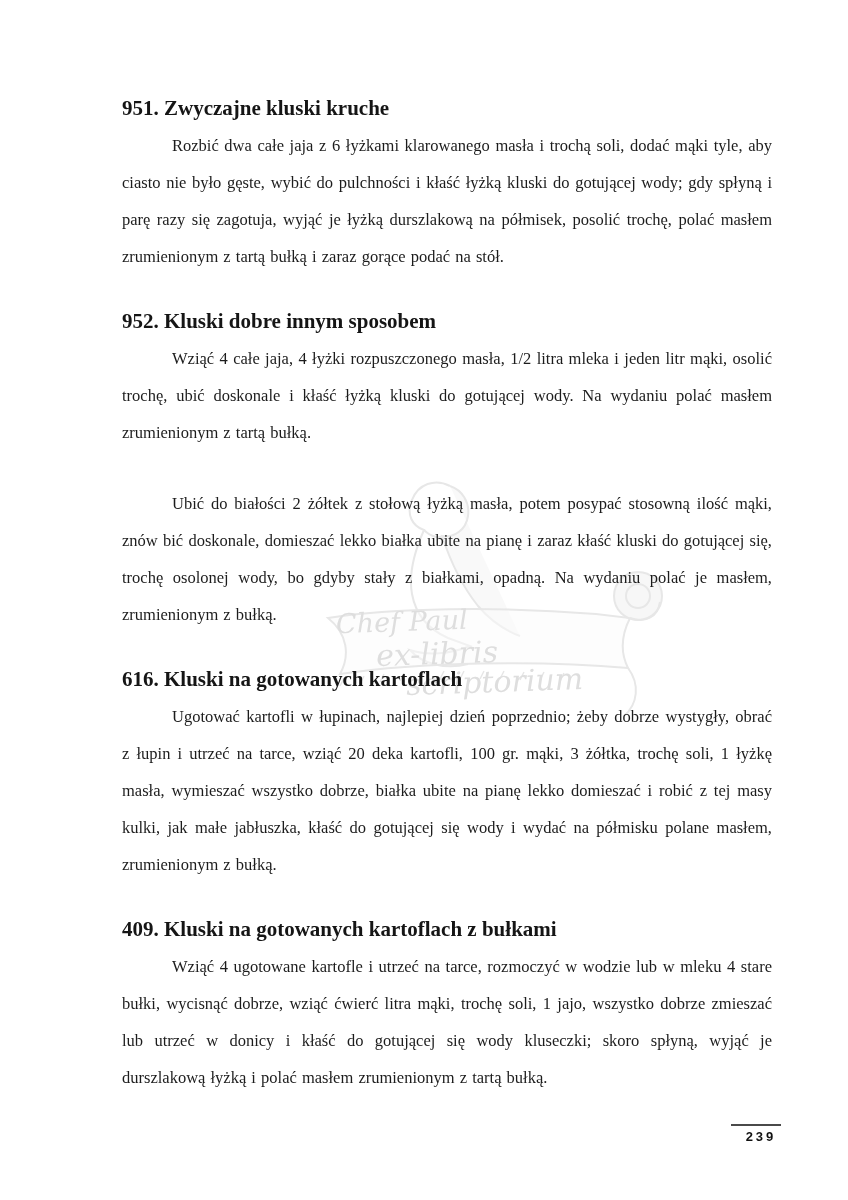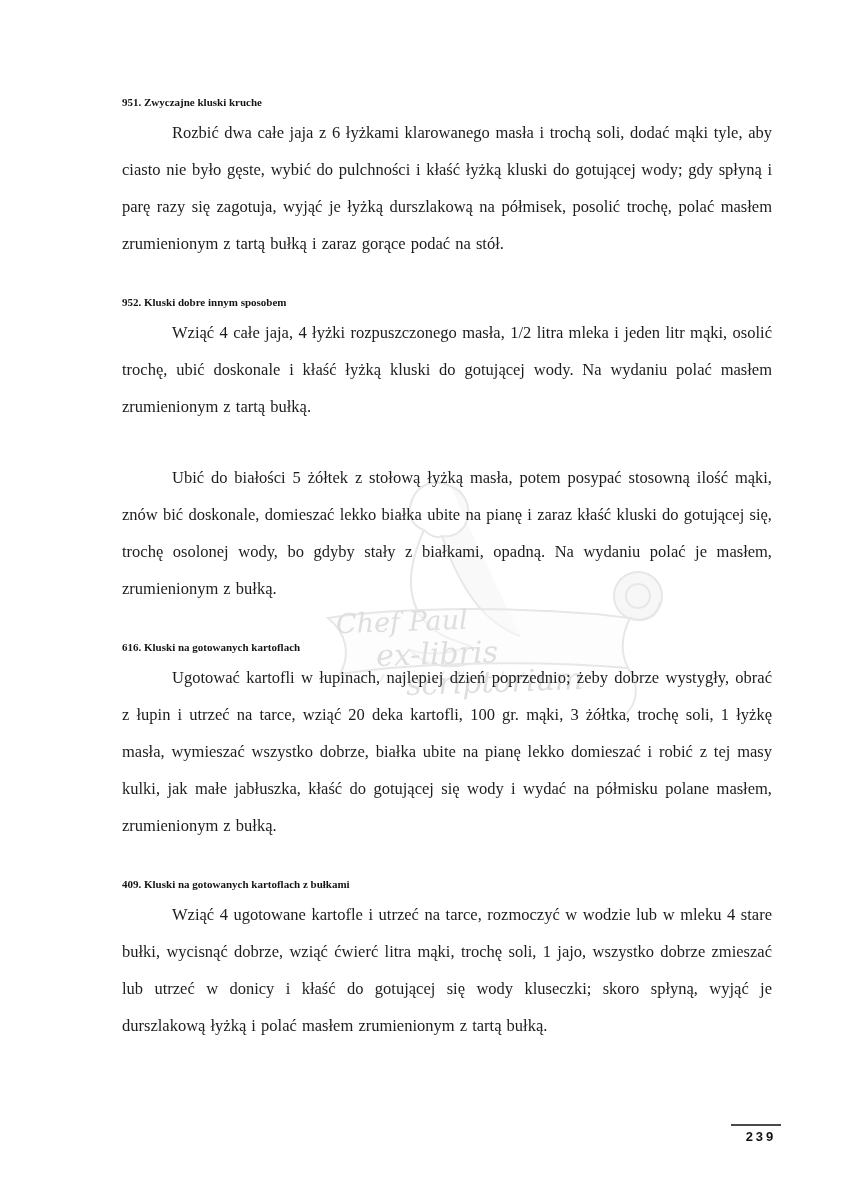--- a/index.html
+++ b/index.html
@@ -25,21 +25,21 @@
     font-size: 19px;
     font-weight: bold;
     letter-spacing: 0.4px;
     margin: 0 0 44px 0;
     color: #151515;
   }
   .recipe {
     margin: 0 0 34px 0;
   }
   .recipe-heading {
-    font-size: 11px;
+    font-size: 21px;
     font-weight: bold;
     margin: 0 0 6px 0;
     color: #151515;
   }
   .recipe-body {
     font-size: 16.5px;
     line-height: 37px;
     text-align: justify;
     text-indent: 50px;
     margin: 0;
@@ -140,21 +140,21 @@
       <h2 class="recipe-heading">951. Zwyczajne kluski kruche</h2>
       <p class="recipe-body">Rozbić dwa całe jaja z 6 łyżkami klarowanego masła i trochą soli, dodać mąki tyle, aby ciasto nie było gęste, wybić do pulchności i kłaść łyżką kluski do gotującej wody; gdy spłyną i parę razy się zagotuja, wyjąć je łyżką durszlakową na półmisek, posolić trochę, polać masłem zrumienionym z tartą bułką i zaraz gorące podać na stół.</p>
     </section>
 
     <section class="recipe">
       <h2 class="recipe-heading">952. Kluski dobre innym sposobem</h2>
       <p class="recipe-body">Wziąć 4 całe jaja, 4 łyżki rozpuszczonego masła, 1/2 litra mleka i jeden litr mąki, osolić trochę, ubić doskonale i kłaść łyżką kluski do gotującej wody. Na wydaniu polać masłem zrumienionym z tartą bułką.</p>
     </section>
 
     <section class="recipe">
-      <p class="recipe-body">Ubić do białości 5 żółtek z stołową łyżką masła, potem posypać stosowną ilość mąki, znów bić doskonale, domieszać lekko białka ubite na pianę i zaraz kłaść kluski do gotującej się, trochę osolonej wody, bo gdyby stały z białkami, opadną. Na wydaniu polać je masłem, zrumienionym z bułką.</p>
+      <p class="recipe-body">Ubić do białości 2 żółtek z stołową łyżką masła, potem posypać stosowną ilość mąki, znów bić doskonale, domieszać lekko białka ubite na pianę i zaraz kłaść kluski do gotującej się, trochę osolonej wody, bo gdyby stały z białkami, opadną. Na wydaniu polać je masłem, zrumienionym z bułką.</p>
     </section>
 
     <section class="recipe">
       <h2 class="recipe-heading">616. Kluski na gotowanych kartoflach</h2>
       <p class="recipe-body">Ugotować kartofli w łupinach, najlepiej dzień poprzednio; żeby dobrze wystygły, obrać z łupin i utrzeć na tarce, wziąć 20 deka kartofli, 100 gr. mąki, 3 żółtka, trochę soli, 1 łyżkę masła, wymieszać wszystko dobrze, białka ubite na pianę lekko domieszać i robić z tej masy kulki, jak małe jabłuszka, kłaść do gotującej się wody i wydać na półmisku polane masłem, zrumienionym z bułką.</p>
     </section>
 
     <section class="recipe">
       <h2 class="recipe-heading">409. Kluski na gotowanych kartoflach z bułkami</h2>
       <p class="recipe-body">Wziąć 4 ugotowane kartofle i utrzeć na tarce, rozmoczyć w wodzie lub w mleku 4 stare bułki, wycisnąć dobrze, wziąć ćwierć litra mąki, trochę soli, 1 jajo, wszystko dobrze zmieszać lub utrzeć w donicy i kłaść do gotującej się wody kluseczki; skoro spłyną, wyjąć je durszlakową łyżką i polać masłem zrumienionym z tartą bułką.</p>

